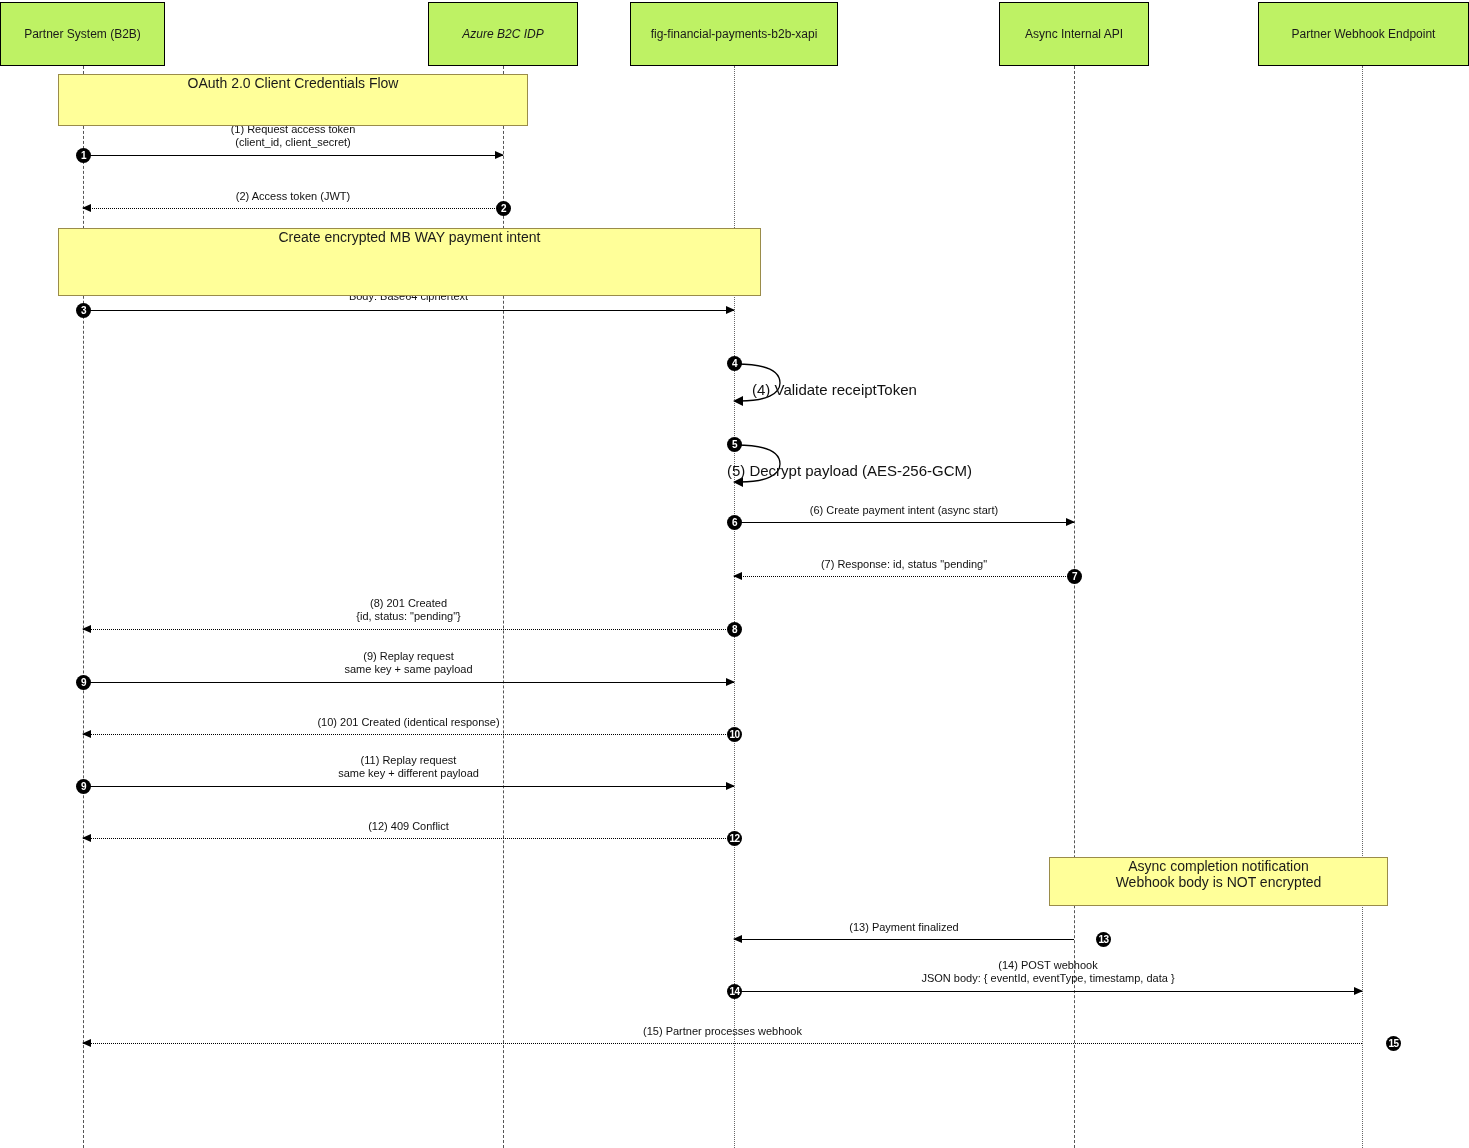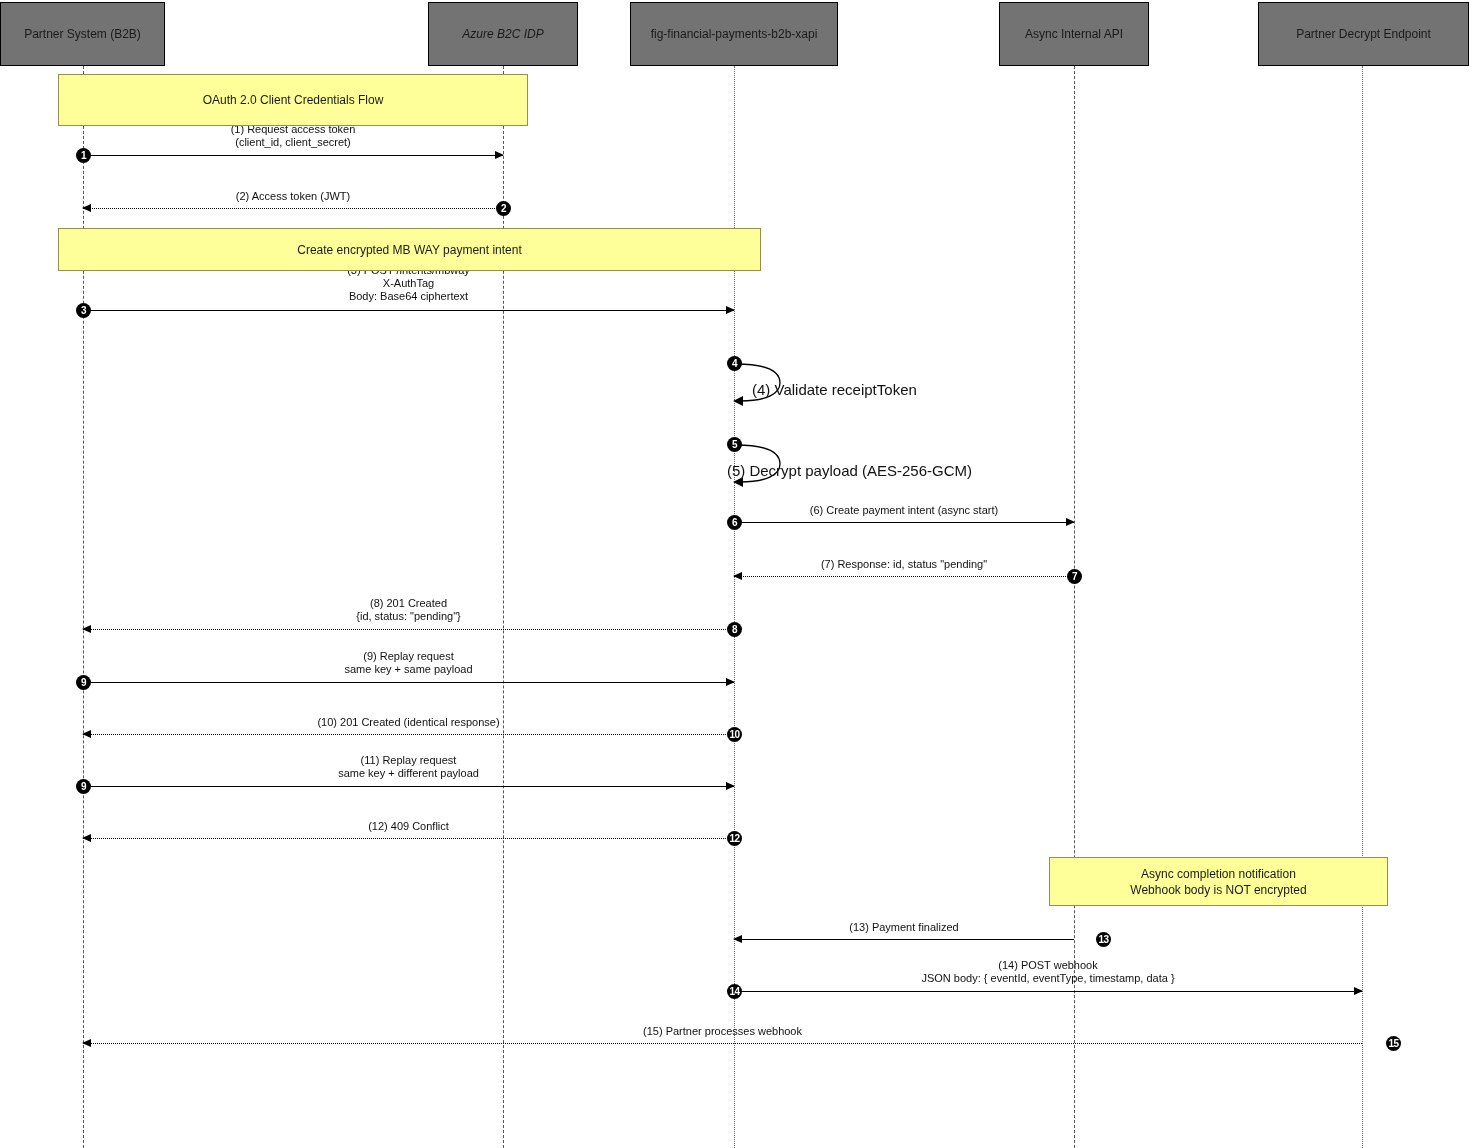--- a/index.html
+++ b/index.html
@@ -26,42 +26,41 @@
   }
   .lifeline.dotted {
     border-left-style: dotted;
     border-left-color: #666666;
   }
   
   .participant {
     position: absolute;
     box-sizing: border-box;
     border: 1px solid #000000;
-    background: #737373;
+    background: #bef264;
     display: flex;
     align-items: center;
     justify-content: center;
     text-align: center;
     font-size: 12px;
     line-height: 14px;
     color: #1a1a1a;
     padding: 2px 6px;
     z-index: 5;
   }
   
   .note {
     position: absolute;
     box-sizing: border-box;
     background: #ffff99;
     border: 1px solid #9a8c4a;
     display: flex;
-    align-items: center;
     justify-content: center;
     text-align: center;
-    font-size: 12px;
+    font-size: 14px;
     line-height: 16px;
     color: #1a1a1a;
     z-index: 6;
     white-space: pre-line;
   }
   
   .msg {
     position: absolute;
     height: 0;
     z-index: 3;
@@ -160,26 +159,26 @@
       <div class="participant" style="left: 428px; top: 2px; width: 150px; height: 64px; font-style: italic;">
         <span>Azure B2C IDP</span>
       </div>
       <div class="participant" style="left: 630px; top: 2px; width: 208px; height: 64px;">
         <span>fig-financial-payments-b2b-xapi</span>
       </div>
       <div class="participant" style="left: 999px; top: 2px; width: 150px; height: 64px;">
         <span>Async Internal API</span>
       </div>
       <div class="participant" style="left: 1258px; top: 2px; width: 211px; height: 64px;">
-        <span>Partner Decrypt Endpoint</span>
+        <span>Partner Webhook Endpoint</span>
       </div>
     </div>
   <div id="layer-notes">
       <div class="note" style="left: 58px; top: 74px; width: 470px; height: 52px;"><span>OAuth 2.0 Client Credentials Flow</span></div>
-      <div class="note" style="left: 58px; top: 228px; width: 703px; height: 43px;"><span>Create encrypted MB WAY payment intent</span></div>
+      <div class="note" style="left: 58px; top: 228px; width: 703px; height: 68px;"><span>Create encrypted MB WAY payment intent</span></div>
       <div class="note" style="left: 1049px; top: 857px; width: 339px; height: 49px;"><span>Async completion notification
 Webhook body is NOT encrypted</span></div>
     </div>
   <div id="layer-messages">
       <div class="msg to-right" style="left: 83px; top: 155px; width: 420px;">
         <div class="line"></div>
         <div class="head"></div>
         <div class="label two">(1) Request access token
 (client_id, client_secret)</div>
       </div>

